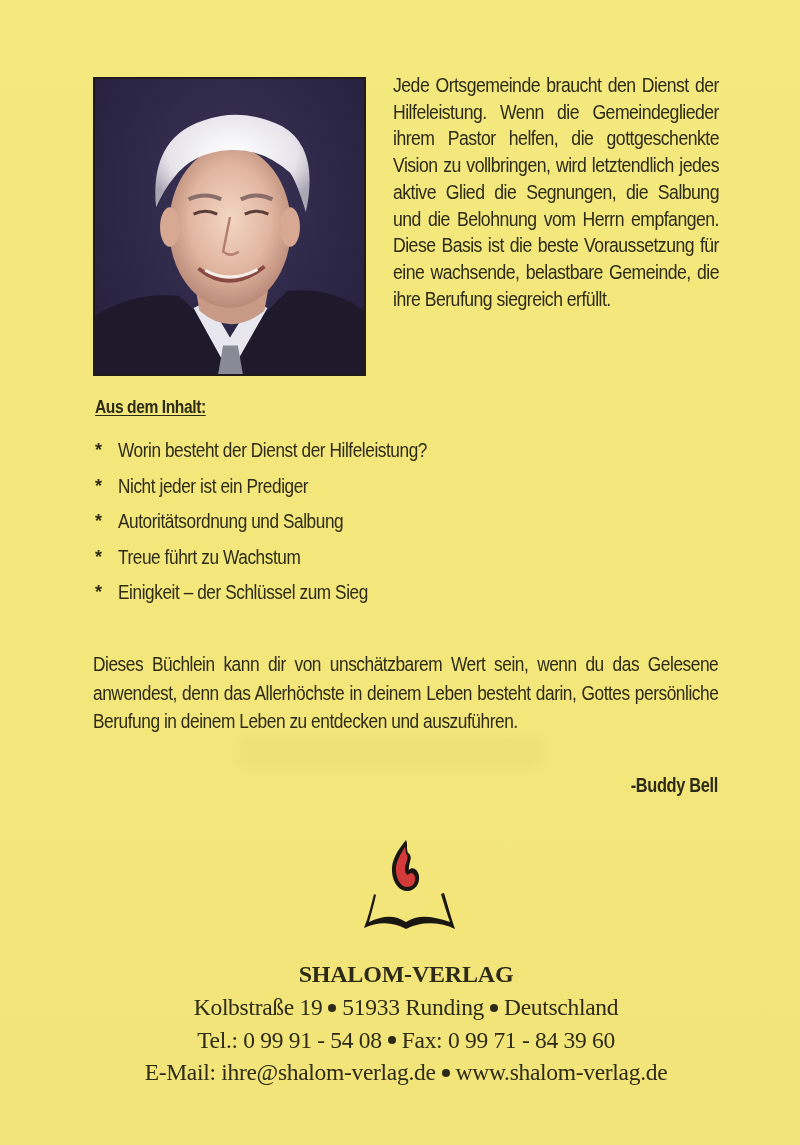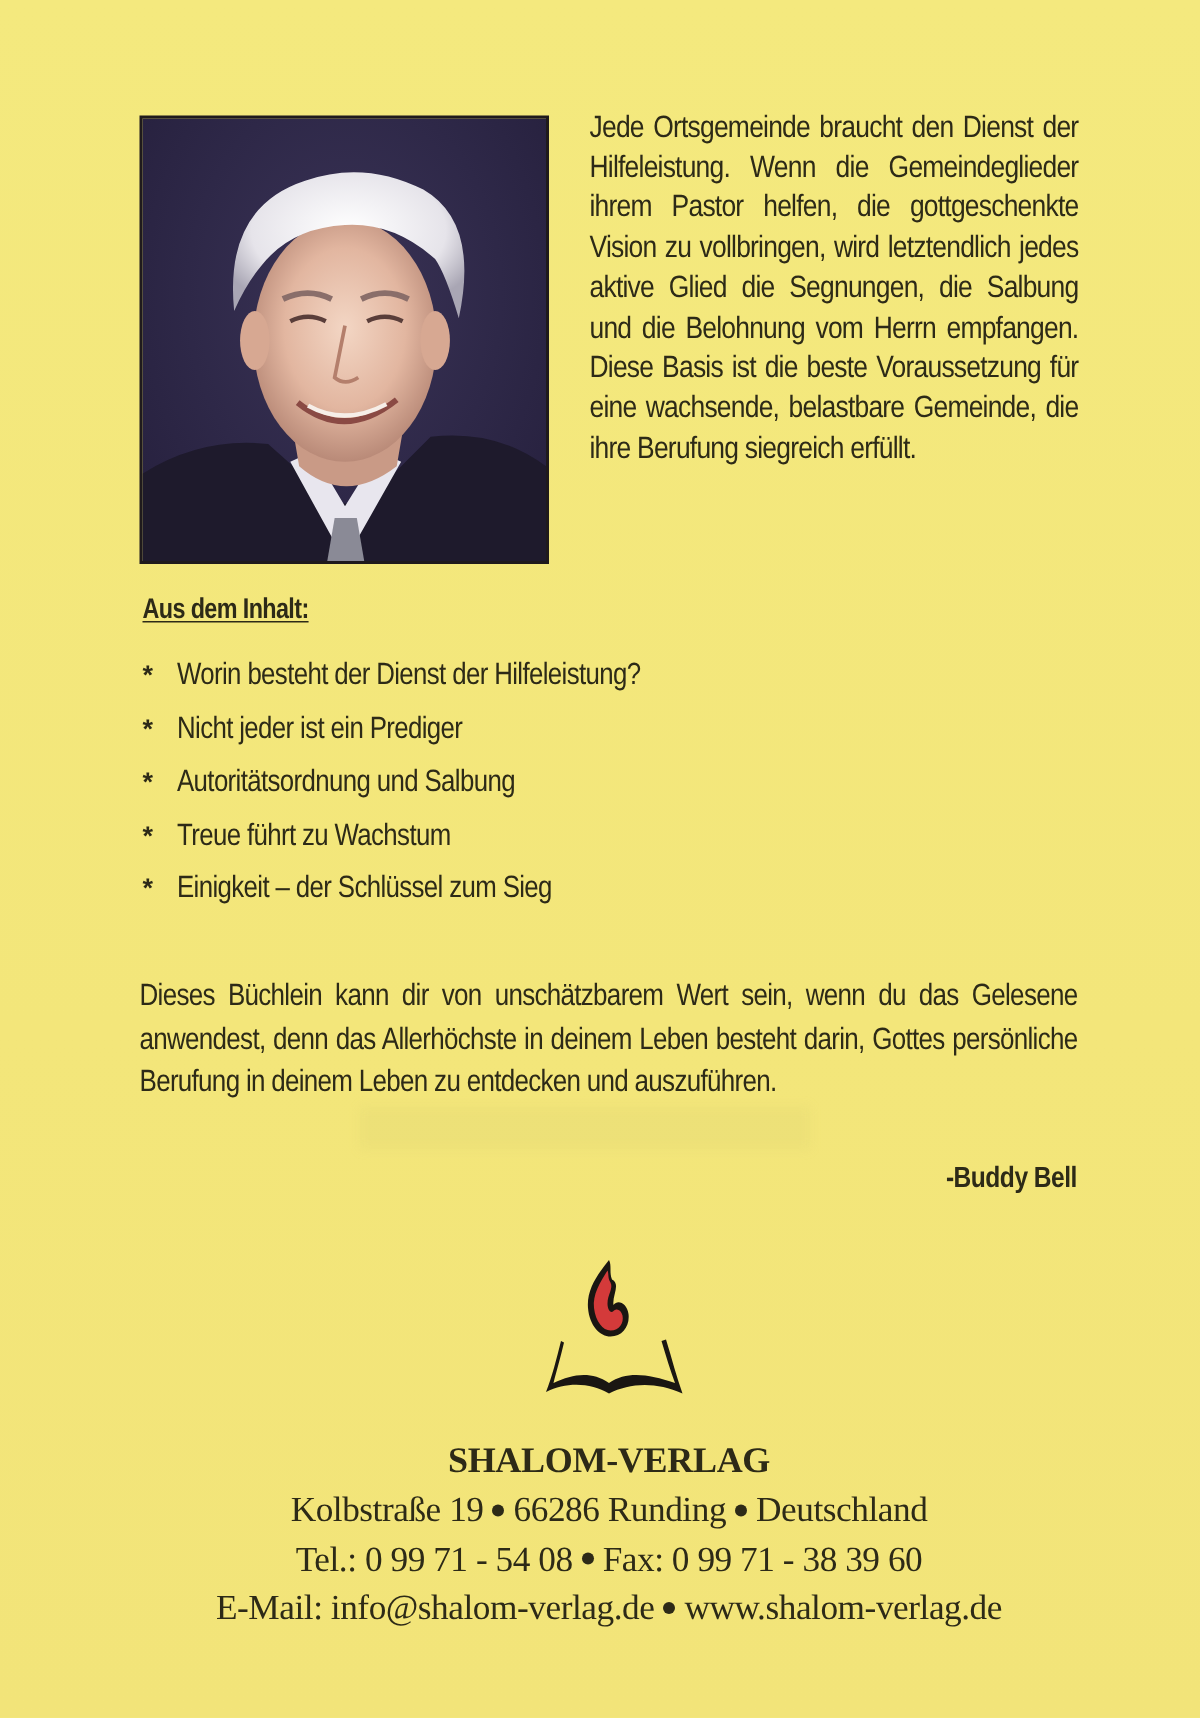--- a/index.html
+++ b/index.html
@@ -258,23 +258,23 @@
 
       <path d="M43 11 C38 19 33 27 34 36 C35 45 40 51 45 51 C51 51 54 46 53 41 C52 37 49 36 47 38 C45 40 43 37 43 33 C43 27 47 23 45 19 C43 16 44 13 43 11 Z" fill="#D43A3A"></path>
 
       <path d="M12 58 L14 59 C12 68 9 78 7 86 C20 80 32 78 44 86 C56 78 70 80 88 86 C85 78 82 68 79 58 L82 57 C86 70 89 82 93 93 C75 85 58 86 44 93 C32 86 16 85 2 92 C6 82 9 70 12 58 Z" fill="#1a1612"></path>
     </svg>
   </div>
 
   <div class="publisher">
     <div class="name">SHALOM-VERLAG</div>
     <div class="line">
-      <span>Kolbstraße 19</span><span class="dot"></span><span>66286 Runding</span><span class="dot"></span><span>Deutschland</span>
+      <span>Kolbstraße 19</span><span class="dot"></span><span>51933 Runding</span><span class="dot"></span><span>Deutschland</span>
     </div>
     <div class="line">
-      <span>Tel.: 0 99 71 - 54 08</span><span class="dot"></span><span>Fax: 0 99 71 - 38 39 60</span>
+      <span>Tel.: 0 99 91 - 54 08</span><span class="dot"></span><span>Fax: 0 99 71 - 84 39 60</span>
     </div>
     <div class="line">
-      <span>E-Mail: info@shalom-verlag.de</span><span class="dot"></span><span>www.shalom-verlag.de</span>
+      <span>E-Mail: ihre@shalom-verlag.de</span><span class="dot"></span><span>www.shalom-verlag.de</span>
     </div>
   </div>
 
 </div>
 
 </body></html>

